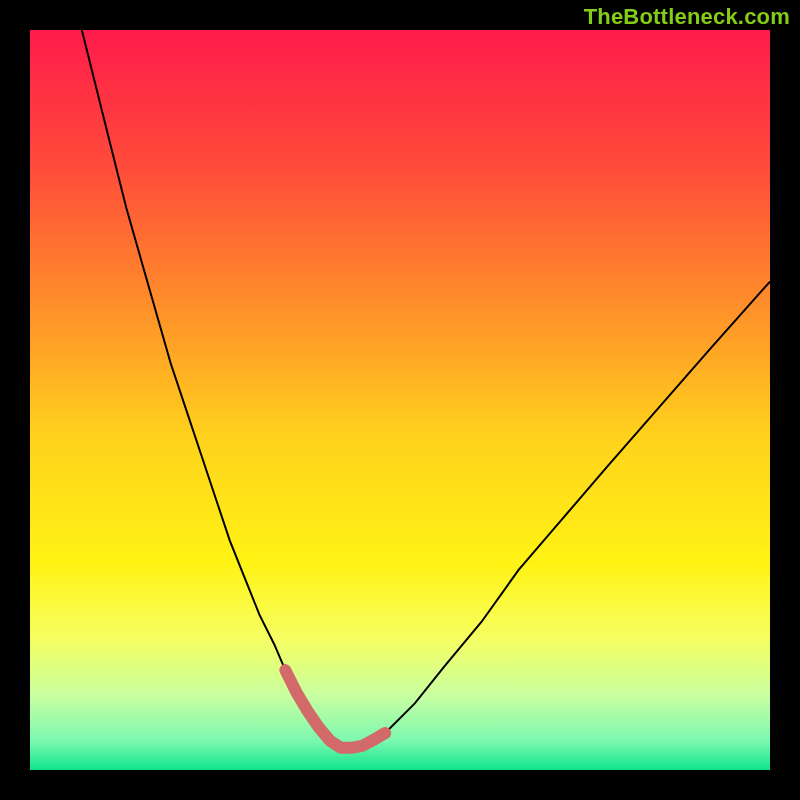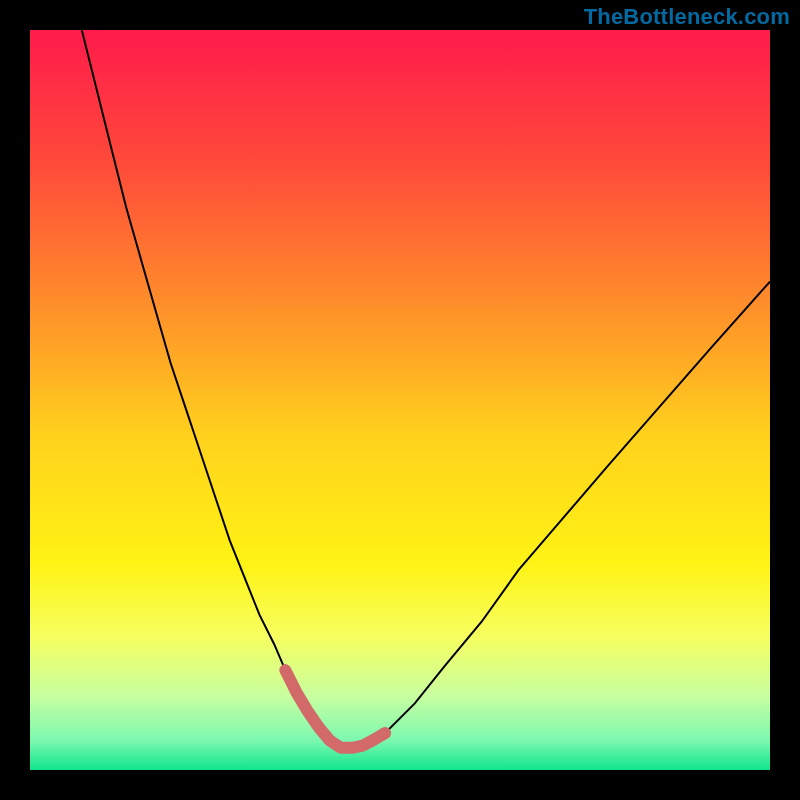--- a/index.html
+++ b/index.html
@@ -16,21 +16,21 @@
     height: 800px;
     background: #000000;
   }
   .attribution {
     position: absolute;
     top: 4px;
     right: 10px;
     font-family: Arial, Helvetica, sans-serif;
     font-size: 22px;
     font-weight: bold;
-    color: #0369a1;
+    color: #84cc16;
     letter-spacing: 0.2px;
     z-index: 10;
   }
   svg.plot {
     position: absolute;
     left: 0;
     top: 0;
     width: 800px;
     height: 800px;
   }

